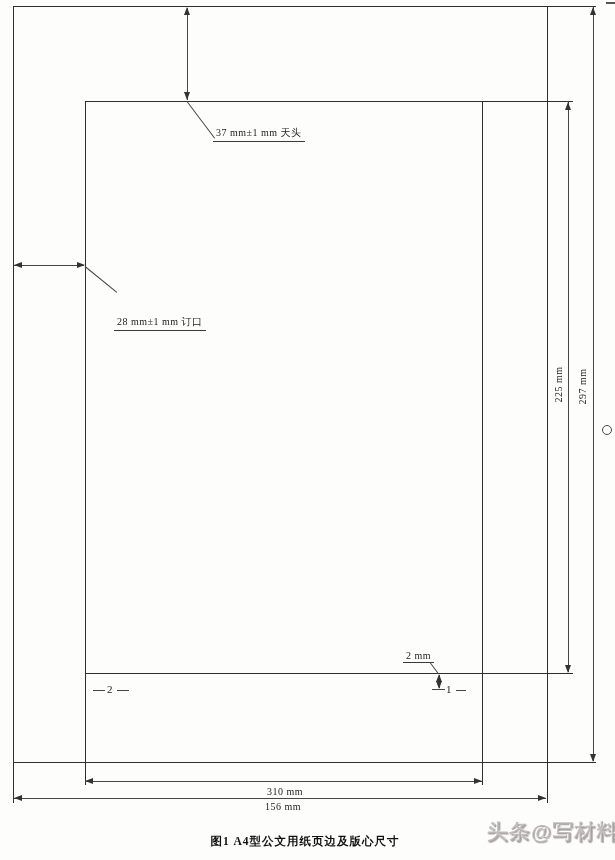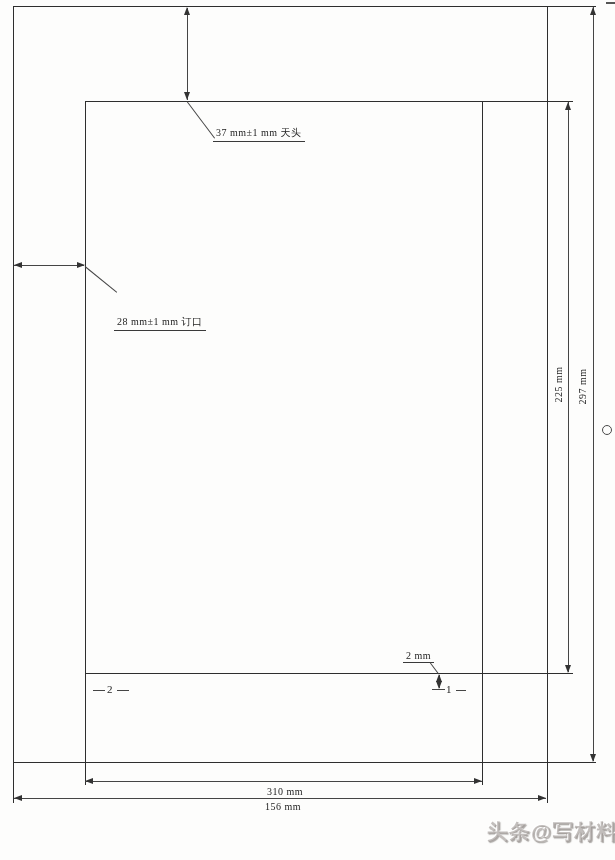--- a/index.html
+++ b/index.html
@@ -127,16 +127,17 @@
     <div class="hline dim" style="left:14px;top:798px;width:532px;"></div>
     <div class="arr left" style="left:14px;top:795px;"></div>
     <div class="arr right" style="left:538px;top:795px;"></div>
     <div class="dim-label" style="left:235px;top:786px;">310 mm</div>
   </div>
 
   <div class="ring" style="left:602px;top:425px;"></div>
 
   <div class="hline" style="left:606px;top:2px;width:9px;height:2px;background:#555;"></div>
 
+  <div class="caption">图1  A4型公文用纸页边及版心尺寸</div>
 
   <div class="watermark">头条@写材料</div>
 
 </div>
 
 </body></html>

